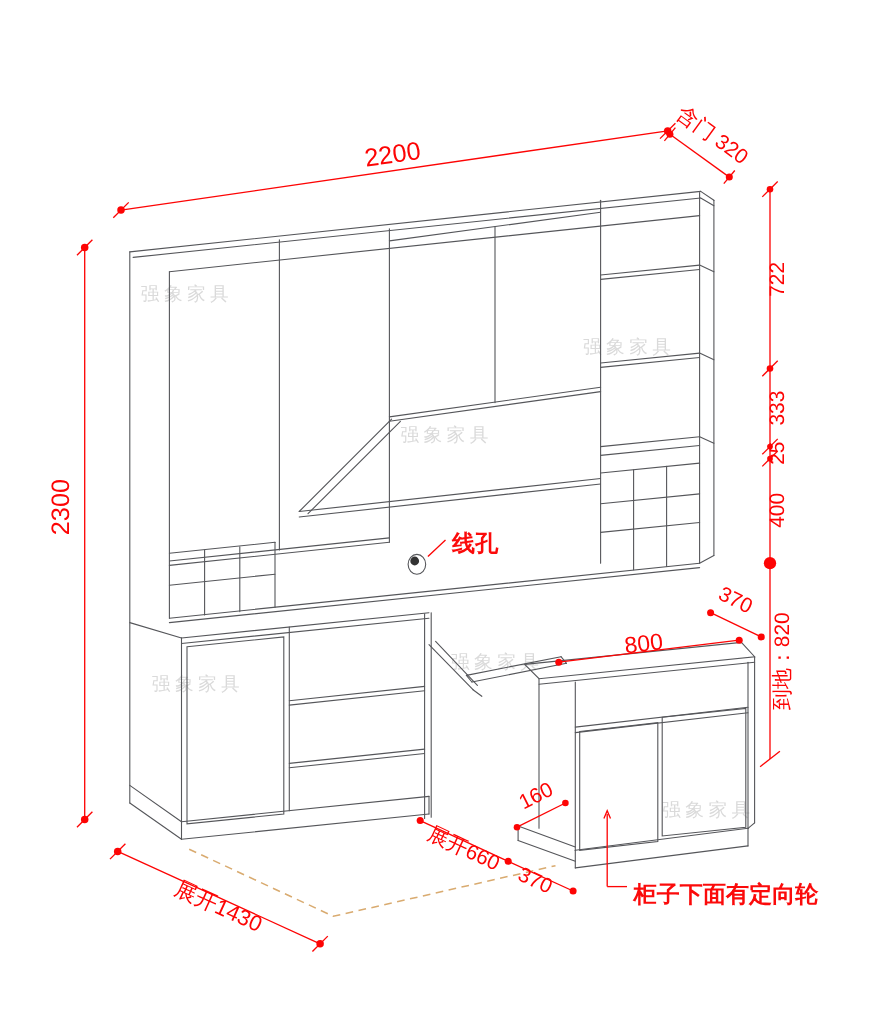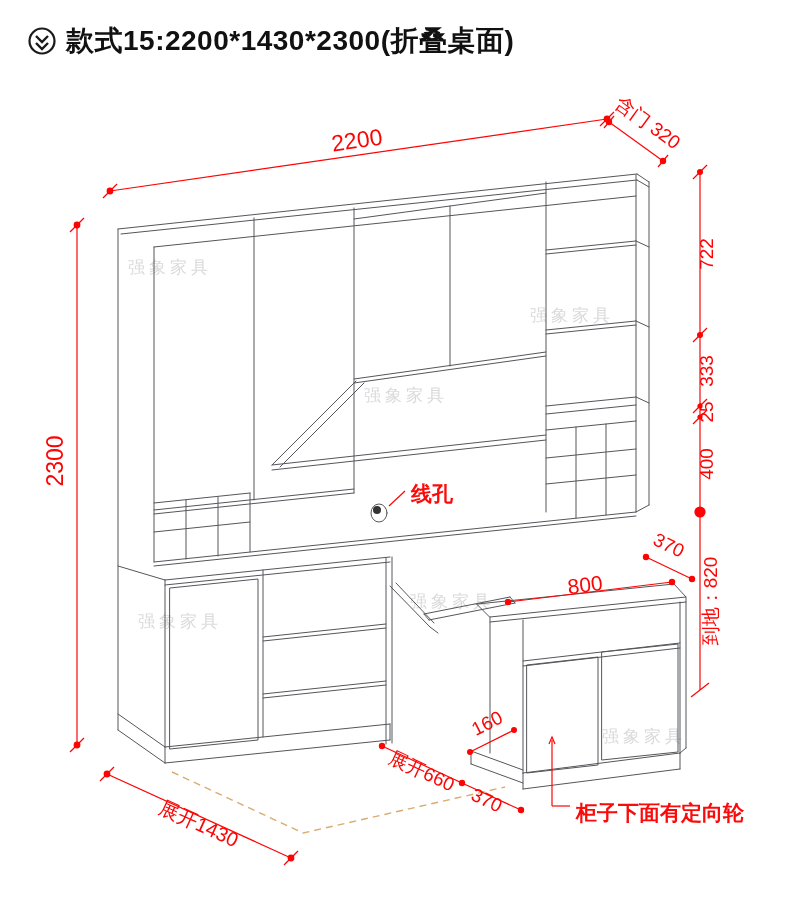--- a/index.html
+++ b/index.html
@@ -16,28 +16,20 @@
   .ln{stroke:#55565a;stroke-width:1;fill:none;stroke-linecap:round;}
   .rd{stroke:#fd0404;stroke-width:1.2;fill:none;}
   .rdot{fill:#fd0404;stroke:none;}
   .dash{stroke:#d9ab70;stroke-width:1.4;fill:none;stroke-dasharray:7 5;}
 </style>
 </head>
 <body>
 
 <div class="page">
 
-  <div class="titlebar">
-    <svg width="32" height="32" viewBox="0 0 32 32">
-      <circle cx="16" cy="16" r="12.5" stroke="#1a1a1a" stroke-width="2.2" fill="none"></circle>
-      <polyline points="10,11 16,17 22,11" stroke="#1a1a1a" stroke-width="2.4" fill="none"></polyline>
-      <polyline points="10,18 16,24 22,18" stroke="#1a1a1a" stroke-width="2.4" fill="none"></polyline>
-    </svg>
-    <h1>款式15:2200*1430*2300(折叠桌面)</h1>
-  </div>
 
   <svg width="790" height="850" viewBox="0 70 790 850" style="position:absolute;left:0;top:70px;">
 
     <g>
       <text class="wm" x="170" y="273" text-anchor="middle">强象家具</text>
       <text class="wm" x="572" y="321" text-anchor="middle">强象家具</text>
       <text class="wm" x="406" y="401" text-anchor="middle">强象家具</text>
       <text class="wm" x="180" y="627" text-anchor="middle">强象家具</text>
       <text class="wm" x="452" y="607" text-anchor="middle">强象家具</text>
       <text class="wm" x="644" y="742" text-anchor="middle">强象家具</text>

